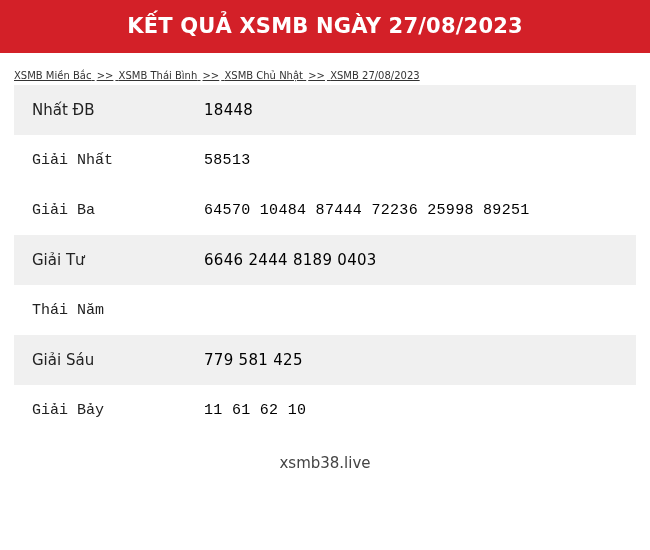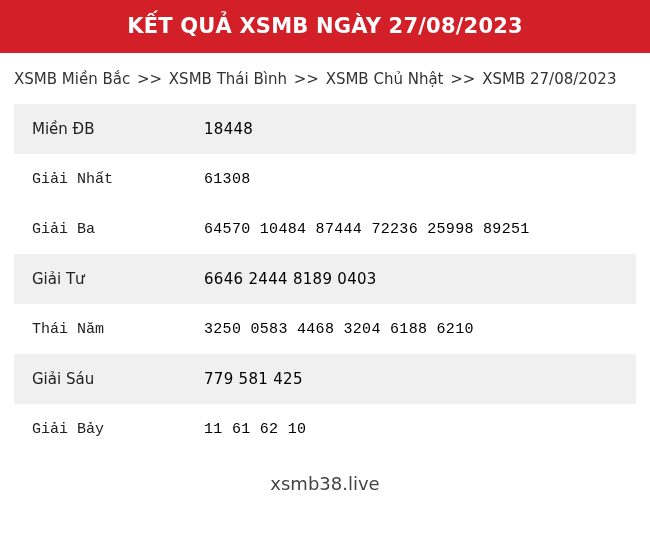--- a/index.html
+++ b/index.html
@@ -25,26 +25,27 @@
     background: #d32028;
     color: #ffffff;
     text-align: center;
     font-size: 21px;
     font-weight: bold;
     letter-spacing: 0.2px;
     padding: 14px 10px 15px 10px;
     box-sizing: border-box;
   }
   .breadcrumb {
-    font-size: 15px;
+    font-size: 10px;
     color: #333333;
-    padding: 17px 14px 16px 14px;
+    padding: 17px 14px 4px 14px;
     box-sizing: border-box;
     white-space: nowrap;
     overflow: hidden;
+    text-decoration: underline;
   }
   .breadcrumb .sep {
     color: #333333;
     padding: 0 2px;
   }
   .results {
     margin: 0 14px;
     box-sizing: border-box;
   }
   .row {
@@ -70,21 +71,21 @@
   }
   .row-value {
     flex: 1 1 auto;
     color: #000000;
     font-size: 15px;
     letter-spacing: 0.3px;
     white-space: nowrap;
   }
   .footer {
     text-align: center;
-    font-size: 18px;
+    font-size: 15px;
     color: #444444;
     padding-top: 19px;
   }
 </style>
 </head>
 <body>
 
 <div class="page">
 
   <div class="header">KẾT QUẢ XSMB NGÀY 27/08/2023</div>
@@ -95,43 +96,42 @@
     <span>XSMB Thái Bình</span>
     <span class="sep">&gt;&gt;</span>
     <span>XSMB Chủ Nhật</span>
     <span class="sep">&gt;&gt;</span>
     <span>XSMB 27/08/2023</span>
   </div>
 
   <div class="results">
 
     <div class="row odd">
-      <div class="row-label">Miền ĐB</div>
+      <div class="row-label">Nhất ĐB</div>
       <div class="row-value">18448</div>
     </div>
 
     <div class="row even">
       <div class="row-label">Giải Nhất</div>
-      <div class="row-value">61308</div>
+      <div class="row-value">58513</div>
     </div>
 
 
     <div class="row even">
       <div class="row-label">Giải Ba</div>
       <div class="row-value">64570 10484 87444 72236 25998 89251</div>
     </div>
 
     <div class="row odd">
       <div class="row-label">Giải Tư</div>
       <div class="row-value">6646 2444 8189 0403</div>
     </div>
 
     <div class="row even">
       <div class="row-label">Thái Năm</div>
-      <div class="row-value">3250 0583 4468 3204 6188 6210</div>
     </div>
 
     <div class="row odd">
       <div class="row-label">Giải Sáu</div>
       <div class="row-value">779 581 425</div>
     </div>
 
     <div class="row even">
       <div class="row-label">Giải Bảy</div>
       <div class="row-value">11 61 62 10</div>

